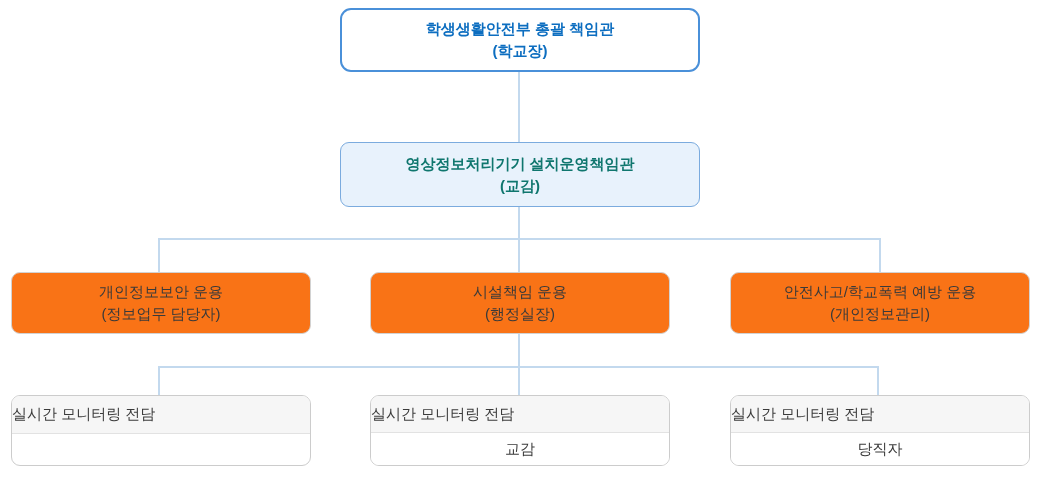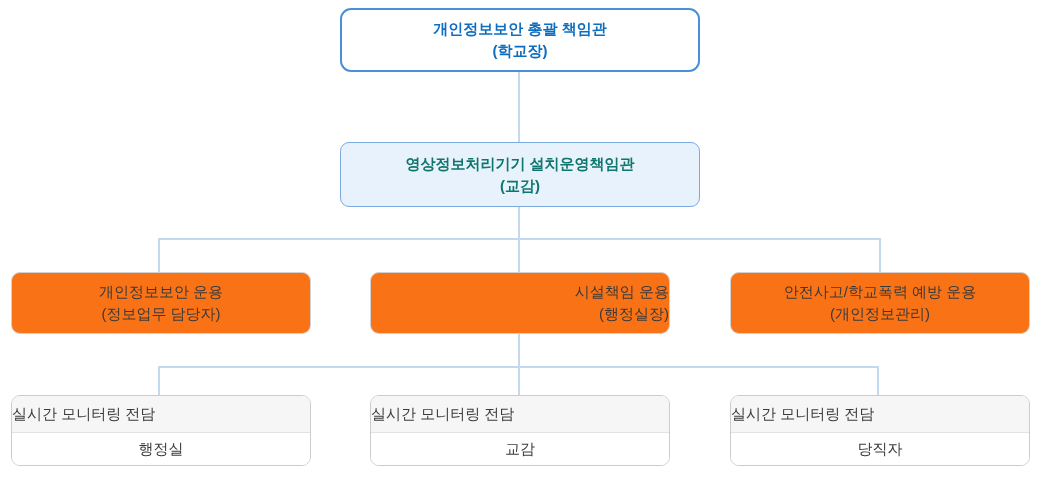--- a/index.html
+++ b/index.html
@@ -42,21 +42,21 @@
 
   
   .l3-node{
     top:272px;width:300px;height:62px;
     background:#f97316;
     border:1px solid #d2d2d2;
     color:#3a3a3a;
     font-size:15px;font-weight:500;
   }
   .l3-a{left:11px;}
-  .l3-b{left:370px;align-items:flex-end;}
+  .l3-b{left:370px;}
   .l3-c{left:730px;}
 
   
   .l4-node{
     top:395px;width:300px;height:71px;
     background:#ffffff;
     border:1px solid #cccccc;
     color:#3a3a3a;
     font-size:15px;font-weight:500;
     justify-content:flex-start;
@@ -104,21 +104,21 @@
   <div class="conn cv v3"></div>
   <div class="conn cv v4"></div>
   <div class="conn cv v5"></div>
   <div class="conn cv v6"></div>
   <div class="conn ch h2"></div>
   <div class="conn cv v7"></div>
   <div class="conn cv v8"></div>
   <div class="conn cv v9"></div>
 
   <div class="node root-node">
-    <div class="t1">개인정보보안 총괄 책임관</div>
+    <div class="t1">학생생활안전부 총괄 책임관</div>
     <div class="t2">(학교장)</div>
   </div>
 
   <div class="node l2-node">
     <div class="t1">영상정보처리기기 설치운영책임관</div>
     <div class="t2">(교감)</div>
   </div>
 
   <div class="node l3-node l3-a">
     <div class="t1">개인정보보안 운용</div>
@@ -130,23 +130,20 @@
   </div>
   <div class="node l3-node l3-c">
     <div class="t1">안전사고/학교폭력 예방 운용</div>
     <div class="t2">(개인정보관리)</div>
   </div>
 
   <div class="node l4-node l4-a">
     <div class="l4-head">
       <span>실시간 모니터링 전담</span>
     </div>
-    <div class="l4-body">
-      <span>행정실</span>
-    </div>
   </div>
   <div class="node l4-node l4-b">
     <div class="l4-head">
       <span>실시간 모니터링 전담</span>
     </div>
     <div class="l4-body">
       <span>교감</span>
     </div>
   </div>
   <div class="node l4-node l4-c">

